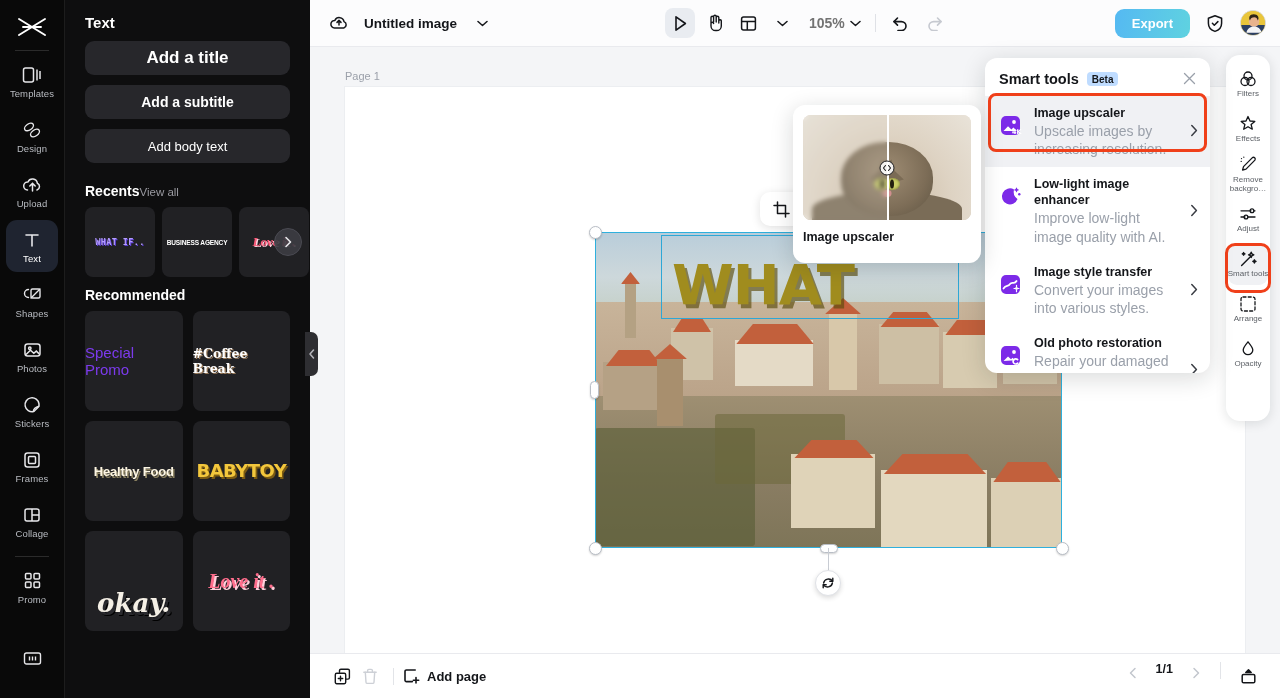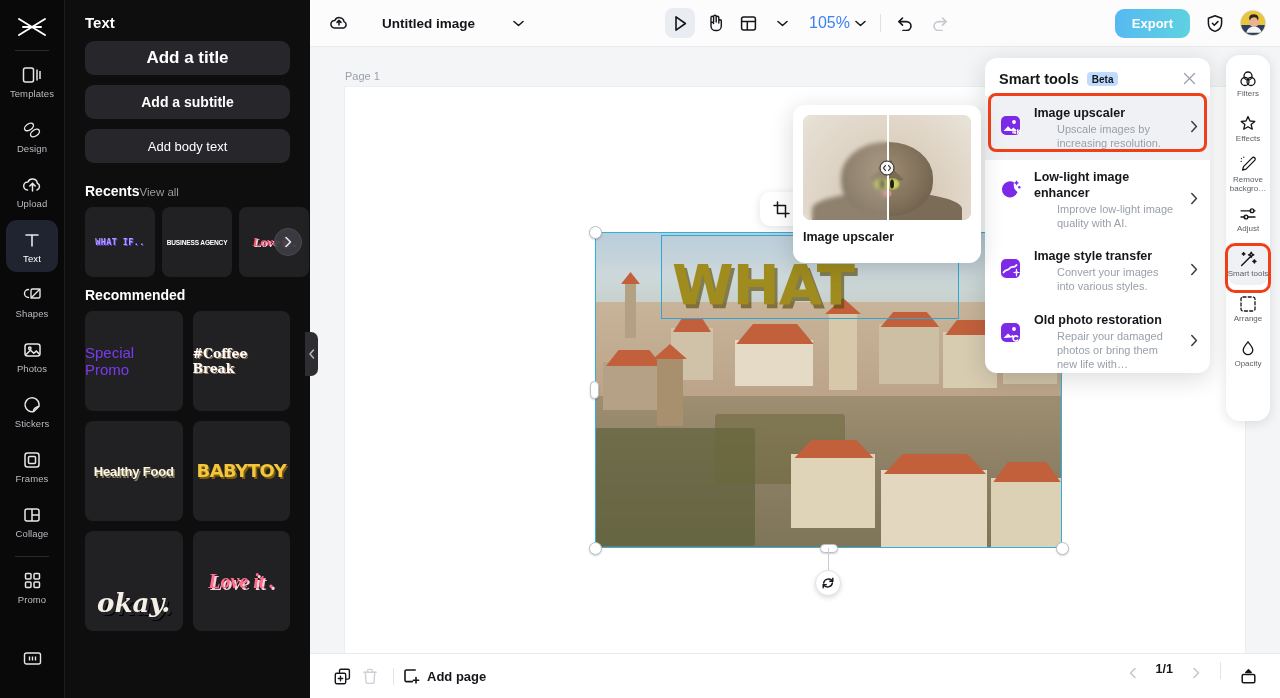--- a/index.html
+++ b/index.html
@@ -83,31 +83,31 @@
     cursor: pointer; z-index: 30;
   }
 
   
   #main { position: absolute; left: 310px; top: 0; width: 970px; height: 698px; background: #f4f5f7; }
   #topbar {
     position: absolute; left: 0; top: 0; width: 970px; height: 47px;
     background: #fcfcfd; border-bottom: 1px solid #e9eaee;
     display: flex; align-items: center; padding: 0 14px;
   }
-  .tb-left { display: flex; align-items: center; gap: 28px; }
+  .tb-left { display: flex; align-items: center; gap: 10px; }
   .doc-title { font-size: 13.5px; font-weight: 700; color: #14161a; cursor: pointer; }
   .tb-center { position: absolute; left: 355px; display: flex; align-items: center; gap: 4px; }
   .tb-icobtn {
     width: 30px; height: 30px; border-radius: 8px; display: flex; align-items: center; justify-content: center;
     cursor: pointer; color: #14161a;
   }
   .tb-icobtn.sel { background: #e9ecf1; }
   .tb-icobtn.dim { color: #c6c9d0; }
   .zoom-chip { display: flex; align-items: center; gap: 5px; padding: 0 4px 0 8px; cursor: pointer; }
-  .zoom-chip span { font-size: 16px; font-weight: 400; color: #3b82f6; }
+  .zoom-chip span { font-size: 14px; font-weight: 700; color: #737373; }
   .tb-sep { width: 1px; height: 18px; background: #dfe1e6; margin: 0 6px; }
   .tb-right { position: absolute; right: 14px; display: flex; align-items: center; gap: 10px; }
   #export-btn {
     background: linear-gradient(100deg,#55b9f2 0%,#5fd2e0 100%);
     color: #fff; font-size: 13px; font-weight: 700;
     border: none; border-radius: 9px; padding: 7px 17px; cursor: pointer;
   }
   .avatar {
     width: 26px; height: 26px; border-radius: 50%; overflow: hidden;
     background: #e8c33b; border: 1px solid #d9dbe0; cursor: pointer; position: relative;
@@ -210,21 +210,21 @@
   #sp-close { margin-left: auto; color: #9aa0aa; font-size: 14px; cursor: pointer; line-height: 1; }
   .sp-item {
     display: flex; align-items: flex-start; gap: 10px;
     padding: 9px 12px; cursor: pointer; position: relative;
   }
   .sp-item.highlight { background: #f0f1f4; }
   .sp-item .sp-ico { width: 27px; height: 27px; border-radius: 7px; flex: none; margin-top: 7px;
       display:flex; align-items:center; justify-content:center; }
   .sp-txt { flex: 1; min-width: 0; }
   .sp-name { font-size: 12.5px; font-weight: 700; color: #14161a; line-height: 1.28; }
-  .sp-desc { font-size: 11px; color: #9aa0aa; line-height: 1.3; margin-top: 1px; margin-left: 23px; }
+  .sp-desc { font-size: 14px; color: #9aa0aa; line-height: 1.3; margin-top: 1px; }
   .sp-chev { color: #3a3d44; font-size: 11px; align-self: center; margin-left: 2px; }
   #sp-highlight-ring {
     position: absolute; left: 3px; top: 35px; width: 219px; height: 59px;
     border: 3px solid #f0401a; border-radius: 8px; pointer-events: none; z-index: 3;
   }
 
   
   #right-rail {
     position: absolute; left: 1226px; top: 55px; width: 44px; height: 366px;
     background: #fff; border-radius: 14px; box-shadow: 0 2px 12px rgba(20,22,26,.12);

